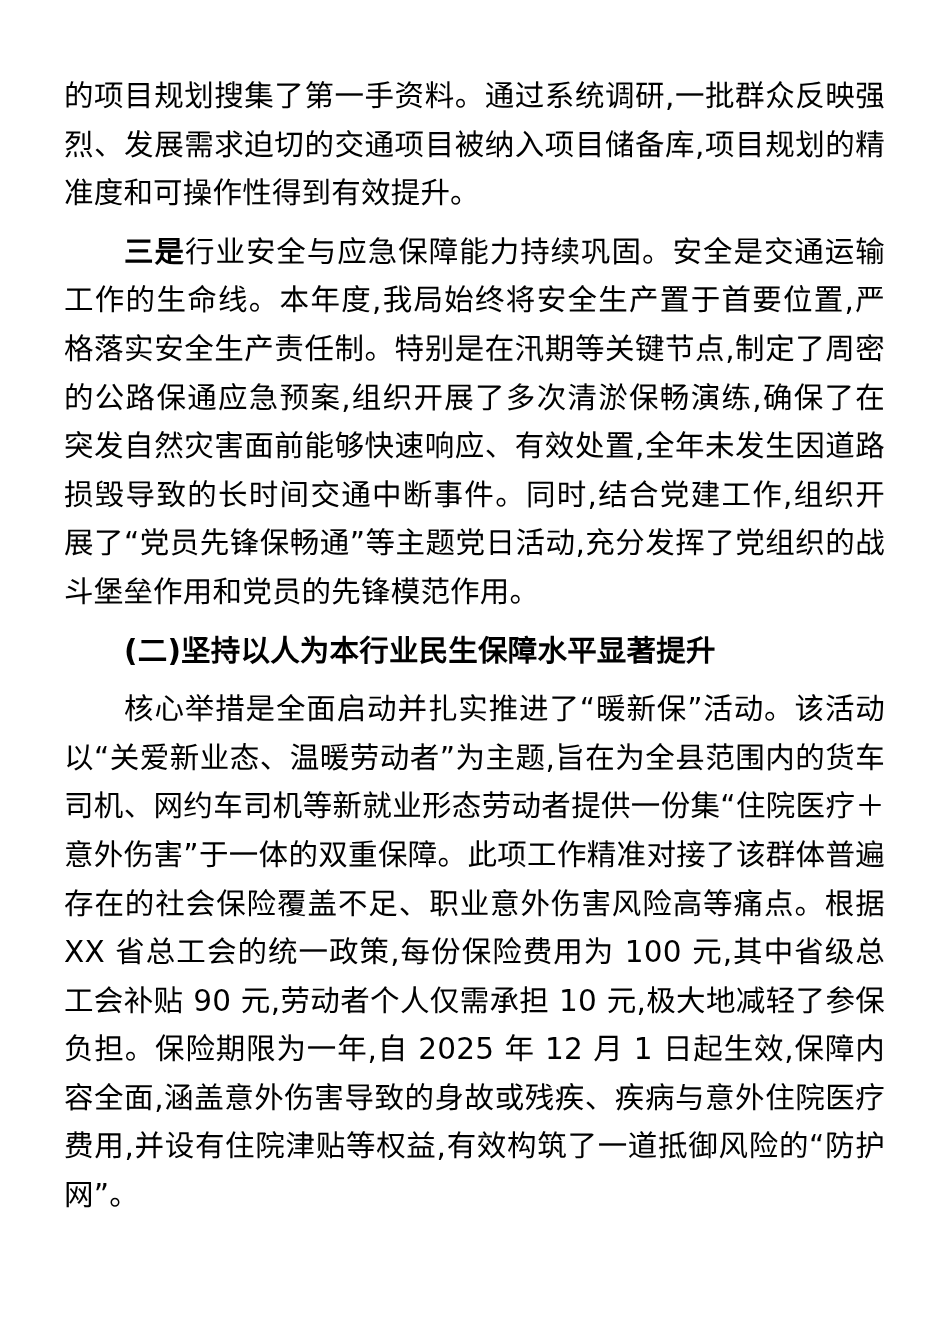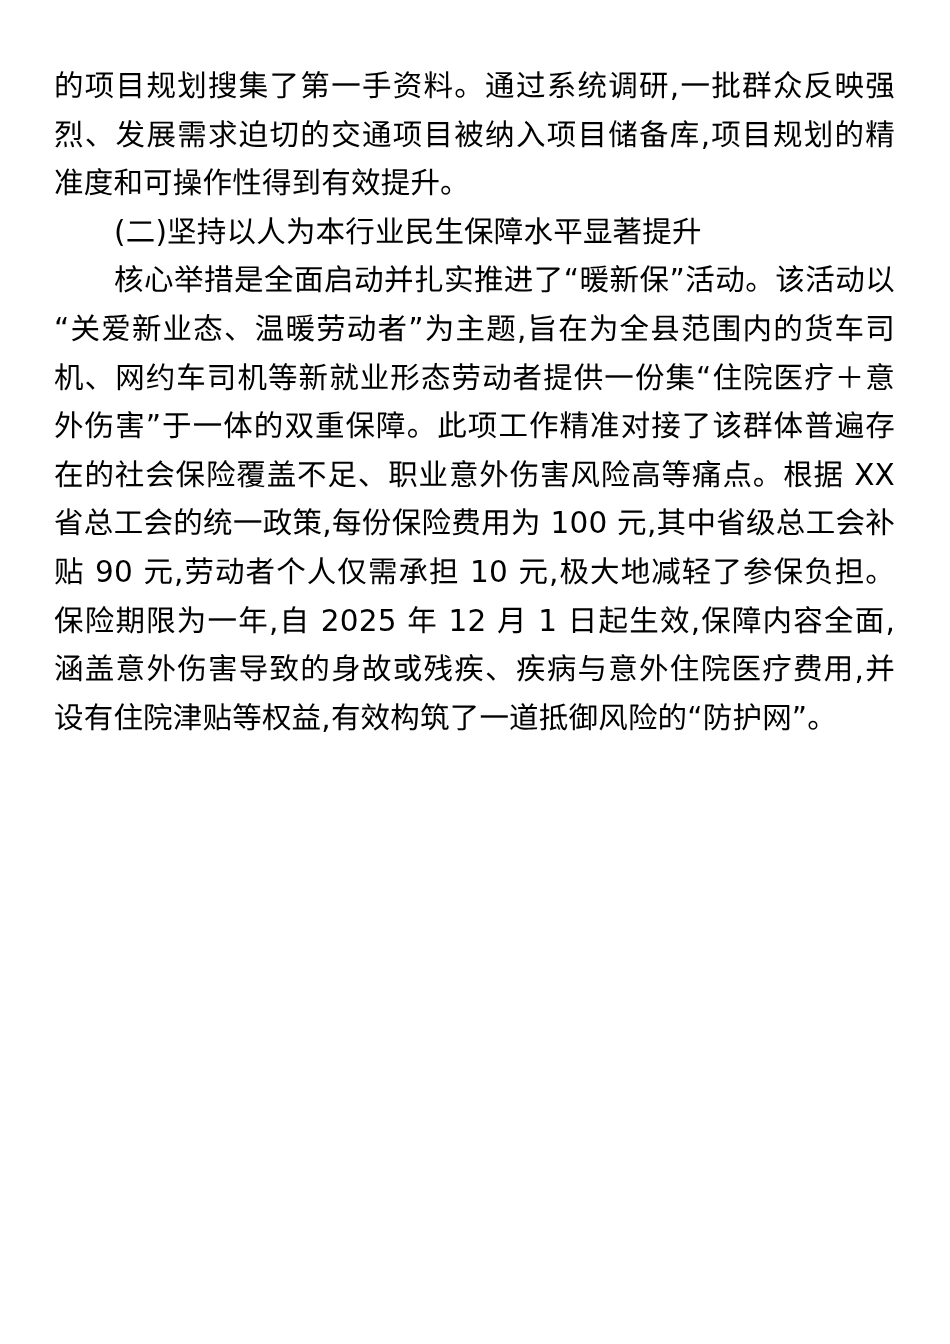--- a/index.html
+++ b/index.html
@@ -20,53 +20,56 @@
     width: 950px;
     height: 1344px;
     background: #ffffff;
     box-sizing: border-box;
     padding: 62px 55px 0 54px;
   }
   .doc-body {
     width: 841px;
   }
   p.para {
-    margin: 0;
+    margin: 10px;
     padding: 0;
     font-size: 29.5px;
     line-height: 48.6px;
     letter-spacing: 0.2px;
     text-align: justify;
     text-justify: inter-character;
     word-break: break-all;
     color: #000000;
     font-weight: 400;
     text-indent: 0;
   }
   p.indent {
     text-indent: 60px;
   }
   p.heading-sub {
     text-indent: 60px;
-    font-weight: 400;
+    font-weight: 700;
   }
   .lead-bold {
     font-weight: 700;
   }
 </style>
 </head>
 <body>
 
 <div class="page">
   <div class="doc-body">
 
     <p class="para">
       <span>的项目规划搜集了第一手资料。通过系统调研,一批群众反映强烈、发展需求迫切的交通项目被纳入项目储备库,项目规划的精准度和可操作性得到有效提升。</span>
     </p>
 
+    <p class="para indent">
+      <span class="lead-bold">三是</span><span>行业安全与应急保障能力持续巩固。安全是交通运输工作的生命线。本年度,我局始终将安全生产置于首要位置,严格落实安全生产责任制。特别是在汛期等关键节点,制定了周密的公路保通应急预案,组织开展了多次清淤保畅演练,确保了在突发自然灾害面前能够快速响应、有效处置,全年未发生因道路损毁导致的长时间交通中断事件。同时,结合党建工作,组织开展了“党员先锋保畅通”等主题党日活动,充分发挥了党组织的战斗堡垒作用和党员的先锋模范作用。</span>
+    </p>
 
     <p class="para heading-sub">
       <span>(二)坚持以人为本行业民生保障水平显著提升</span>
     </p>
 
 
     <p class="para indent">
       <span>核心举措是全面启动并扎实推进了“暖新保”活动。该活动以“关爱新业态、温暖劳动者”为主题,旨在为全县范围内的货车司机、网约车司机等新就业形态劳动者提供一份集“住院医疗＋意外伤害”于一体的双重保障。此项工作精准对接了该群体普遍存在的社会保险覆盖不足、职业意外伤害风险高等痛点。根据 XX 省总工会的统一政策,每份保险费用为 100 元,其中省级总工会补贴 90 元,劳动者个人仅需承担 10 元,极大地减轻了参保负担。保险期限为一年,自 2025 年 12 月 1 日起生效,保障内容全面,涵盖意外伤害导致的身故或残疾、疾病与意外住院医疗费用,并设有住院津贴等权益,有效构筑了一道抵御风险的“防护网”。</span>
     </p>
 

